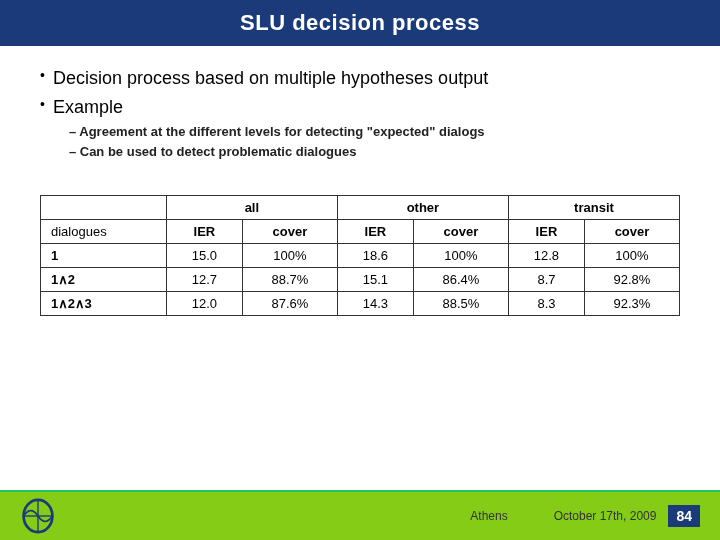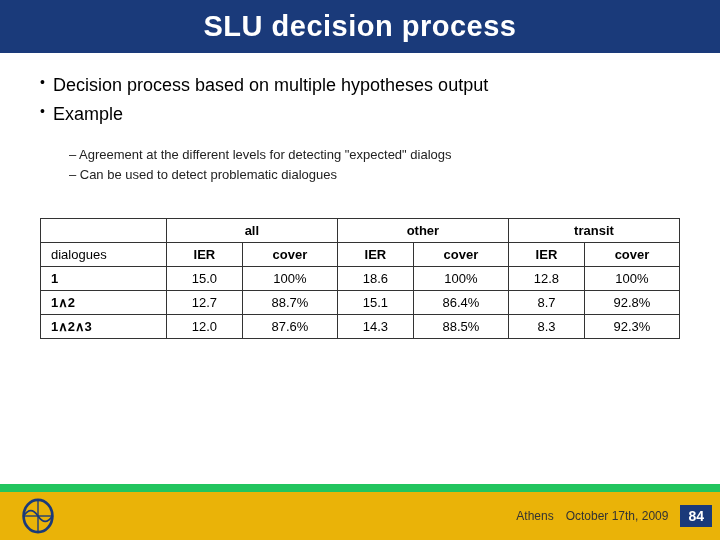--- a/index.html
+++ b/index.html
@@ -19,21 +19,21 @@
       display: flex;
       flex-direction: column;
       background: #ffffff;
     }
 
     .title-bar {
       background: #1a3a7a;
       color: #ffffff;
       text-align: center;
       padding: 10px 20px;
-      font-size: 29px;
+      font-size: 22px;
       font-weight: bold;
       letter-spacing: 0.5px;
     }
 
     .content {
       flex: 1;
       padding: 20px 40px 10px 40px;
       display: flex;
       flex-direction: column;
     }
@@ -55,21 +55,22 @@
       line-height: 1.4;
     }
 
     .bullet-text {
       font-size: 18px;
       line-height: 1.4;
     }
 
     .sub-bullets {
       margin-left: 16px;
-      margin-top: 18px;
+      margin-top: 2px;
+      font-weight: bold;
     }
 
     .sub-bullet {
       font-size: 13px;
       line-height: 1.5;
       color: #222;
     }
 
     .sub-bullet::before {
       content: "– ";
@@ -109,38 +110,39 @@
     }
 
     .bold-row td:first-child {
       font-weight: bold;
     }
 
     .footer {
       display: flex;
       align-items: center;
       justify-content: space-between;
-      padding: 6px 8px 6px 20px;
-      border-top: 8px solid #22c55e;
-      background: #eab308;
+      padding: 6px 20px 6px 20px;
+      border-top: 2px solid #22c55e;
+      background: #84cc16;
     }
 
     .footer-logo {
       width: 36px;
       height: 36px;
     }
 
     .footer-location {
       font-size: 12px;
       color: #333;
     }
 
     .footer-date {
       font-size: 12px;
       color: #333;
+      margin-left: 34px;
     }
 
     .footer-page {
       background: #1a3a7a;
       color: #ffffff;
       font-size: 14px;
       font-weight: bold;
       padding: 3px 8px;
       border-radius: 0;
       min-width: 28px;

